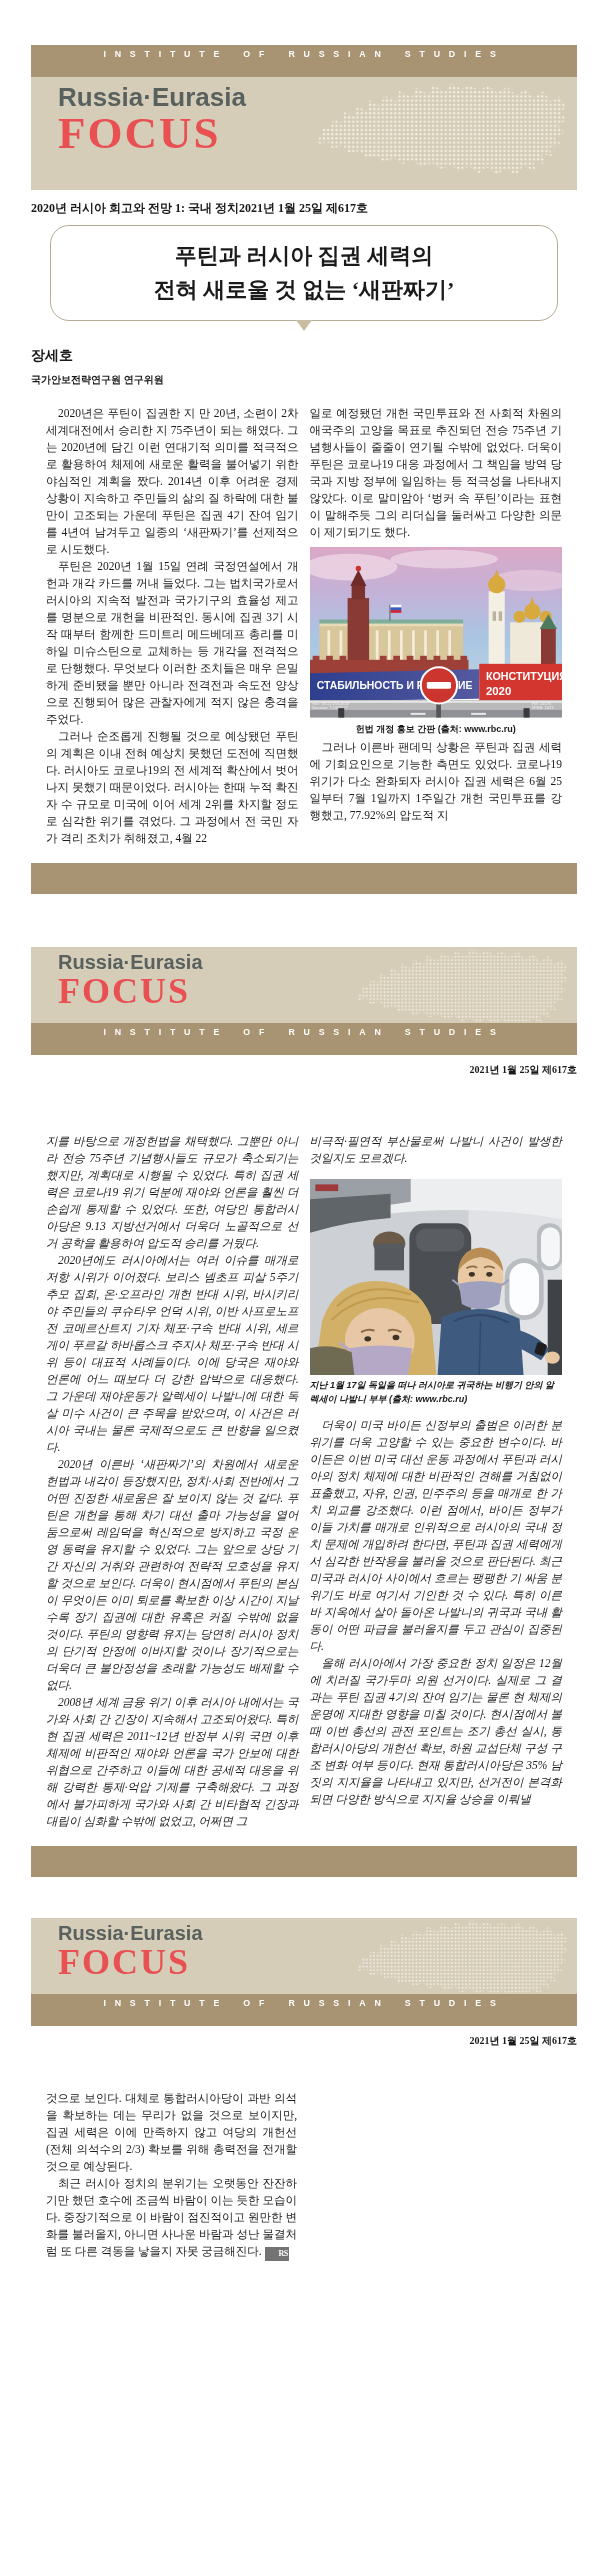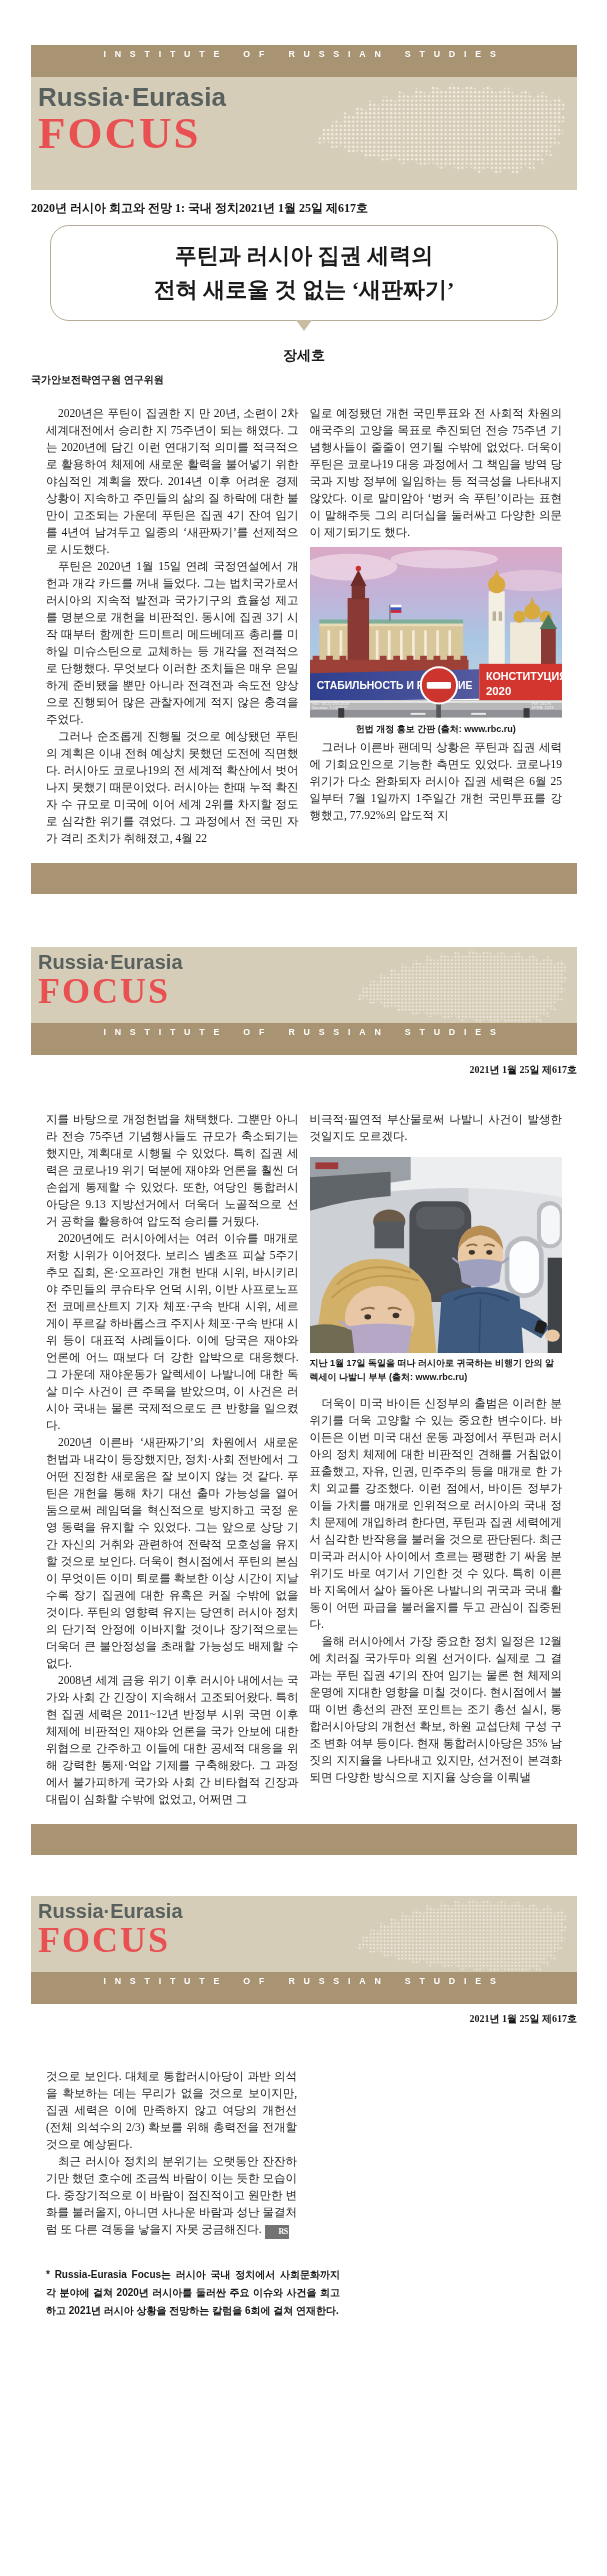--- a/index.html
+++ b/index.html
@@ -4,39 +4,39 @@
 <style>
   html,body{margin:0;padding:0;background:#fff;}
   body{width:608px;font-family:"Liberation Serif","DejaVu Serif",serif;color:#1a1a1a;}
   .page{margin:0 31px;position:relative;}
   .band{background:#a89372;color:#fff;height:32px;line-height:18px;text-align:center;
         font-family:"Liberation Sans","DejaVu Sans",sans-serif;font-weight:bold;
         font-size:8.8px;letter-spacing:8.8px;word-spacing:4px;overflow:hidden;white-space:nowrap;}
   .mast{background:#d6cdb9;position:relative;overflow:hidden;}
   .mast.first{height:113px;}
   .mast.rest{height:76px;}
-  .brand{position:absolute;left:7px;top:6.8px;line-height:1;}
+  .brand{position:absolute;left:27px;top:6.8px;line-height:1;}
   .brand-top{font-family:"Liberation Sans","DejaVu Sans",sans-serif;font-weight:bold;
              color:#59615f;font-size:26px;letter-spacing:0px;}
   .brand-main{font-family:"Liberation Serif","DejaVu Serif",serif;font-weight:bold;
               color:#e85052;font-size:45px;letter-spacing:2px;margin-top:1.4px;}
   .mast.rest .brand{top:5.4px;}
   .mast.rest .brand-top{font-size:20px;}
   .mast.rest .brand-main{font-size:36px;margin-top:0.7px;}
   .mapwrap{position:absolute;right:2.7px;top:5.4px;}
   .mast.rest .mapwrap{top:1.4px;}
   .meta-row{display:flex;margin-top:9.5px;
             font-weight:bold;font-size:12px;}
   .issue-line{text-align:right;margin-top:8px;font-weight:bold;font-size:10px;}
   .title-wrap{margin:8px 19px 0;}
   .title-box{border:1.4px solid #b5ab97;border-radius:19px;padding:13.5px 5.4px 12px;
              text-align:center;font-weight:bold;font-size:22px;line-height:1.56;}
   .pointer{width:0;height:0;margin:-0.7px auto 0;border-left:8.8px solid transparent;
            border-right:8.8px solid transparent;border-top:11.5px solid #c9bda1;}
-  .author{text-align:center;margin-top:16px;font-family:"Liberation Sans","DejaVu Sans",sans-serif;
+  .author{margin-top:16px;font-family:"Liberation Sans","DejaVu Sans",sans-serif;
           font-weight:bold;font-size:14px;}
   .affil{margin-top:8px;font-family:"Liberation Sans","DejaVu Sans",sans-serif;
          font-weight:600;font-size:10px;}
   .cols{display:flex;gap:11px;padding:0 15px;margin-top:17.6px;}
   .col{flex:1;min-width:0;font-size:11.5px;line-height:17px;text-align:justify;}
   .col p{margin:0;}
   .indent{text-indent:1.05em;}
   figure{margin:6.8px 0 2.7px;}
   figure svg{display:block;width:100%;height:auto;}
   figcaption{font-family:"Liberation Sans","DejaVu Sans",sans-serif;font-weight:bold;
@@ -221,21 +221,21 @@
     </div>
     <div class="mapwrap">
       <svg width="223" height="86" viewBox="0 0 440 170">
           <use href="#rumap"></use>
         </svg>
     </div>
   </div>
   <div class="band">INSTITUTE OF RUSSIAN STUDIES</div>
   <div class="issue-line">2021년 1월 25일 제617호</div>
 
-  <div class="cols" style="margin-top:34px;">
+  <div class="cols" style="margin-top:56px;font-style:italic;">
     <div class="col">
       <p>지를 바탕으로 개정헌법을 채택했다. 그뿐만 아니라 전승 75주년 기념행사들도 규모가 축소되기는 했지만, 계획대로 시행될 수 있었다. 특히 집권 세력은 코로나19 위기 덕분에 재야와 언론을 훨씬 더 손쉽게 통제할 수 있었다. 또한, 여당인 통합러시아당은 9.13 지방선거에서 더욱더 노골적으로 선거 공학을 활용하여 압도적 승리를 거뒀다.</p>
       <p class="indent">2020년에도 러시아에서는 여러 이슈를 매개로 저항 시위가 이어졌다. 보리스 넴초프 피살 5주기 추모 집회, 온·오프라인 개헌 반대 시위, 바시키리야 주민들의 쿠슈타우 언덕 시위, 이반 사프로노프 전 코메르산트지 기자 체포·구속 반대 시위, 세르게이 푸르갈 하바롭스크 주지사 체포·구속 반대 시위 등이 대표적 사례들이다. 이에 당국은 재야와 언론에 어느 때보다 더 강한 압박으로 대응했다. 그 가운데 재야운동가 알렉세이 나발니에 대한 독살 미수 사건이 큰 주목을 받았으며, 이 사건은 러시아 국내는 물론 국제적으로도 큰 반향을 일으켰다.</p>
       <p class="indent">2020년 이른바 ‘새판짜기’의 차원에서 새로운 헌법과 내각이 등장했지만, 정치·사회 전반에서 그 어떤 진정한 새로움은 잘 보이지 않는 것 같다. 푸틴은 개헌을 통해 차기 대선 출마 가능성을 열어 둠으로써 레임덕을 혁신적으로 방지하고 국정 운영 동력을 유지할 수 있었다. 그는 앞으로 상당 기간 자신의 거취와 관련하여 전략적 모호성을 유지할 것으로 보인다. 더욱이 현시점에서 푸틴의 본심이 무엇이든 이미 퇴로를 확보한 이상 시간이 지날수록 장기 집권에 대한 유혹은 커질 수밖에 없을 것이다. 푸틴의 영향력 유지는 당연히 러시아 정치의 단기적 안정에 이바지할 것이나 장기적으로는 더욱더 큰 불안정성을 초래할 가능성도 배제할 수 없다.</p>
       <p class="indent">2008년 세계 금융 위기 이후 러시아 내에서는 국가와 사회 간 긴장이 지속해서 고조되어왔다. 특히 현 집권 세력은 2011~12년 반정부 시위 국면 이후 체제에 비판적인 재야와 언론을 국가 안보에 대한 위협으로 간주하고 이들에 대한 공세적 대응을 위해 강력한 통제·억압 기제를 구축해왔다. 그 과정에서 불가피하게 국가와 사회 간 비타협적 긴장과 대립이 심화할 수밖에 없었고, 어쩌면 그</p>
     </div>
     <div class="col">
       <p>비극적·필연적 부산물로써 나발니 사건이 발생한 것일지도 모르겠다.</p>
       <figure style="margin-top:12px;">
         <svg viewBox="0 0 376 292" role="img">
@@ -312,18 +312,17 @@
     </div>
   </div>
   <div class="band">INSTITUTE OF RUSSIAN STUDIES</div>
   <div class="issue-line">2021년 1월 25일 제617호</div>
 
   <div class="single-col">
     <p>것으로 보인다. 대체로 통합러시아당이 과반 의석을 확보하는 데는 무리가 없을 것으로 보이지만, 집권 세력은 이에 만족하지 않고 여당의 개헌선(전체 의석수의 2/3) 확보를 위해 총력전을 전개할 것으로 예상된다.</p>
     <p class="indent"><span>최근 러시아 정치의 분위기는 오랫동안 잔잔하기만 했던 호수에 조금씩 바람이 이는 듯한 모습이다. 중장기적으로 이 바람이 점진적이고 원만한 변화를 불러올지, 아니면 사나운 바람과 성난 물결처럼 또 다른 격동을 낳을지 자못 궁금해진다.</span> <span class="endmark">RS</span></p>
   </div>
 
-  <div class="footnote">* Russia-Eurasia Focus는 러시아 국내 정치에서 사회문화까지 각 분야에 걸쳐 2020년 러시아를 둘러싼 주요 이슈와 사건을 회고하고 2021년 러시아 상황을 전망하는 칼럼을 6회에 걸쳐 연재한다.</div>
 
   <div class="pre-footer-gap"></div>
 
 </div>
 
 
 </body></html>

